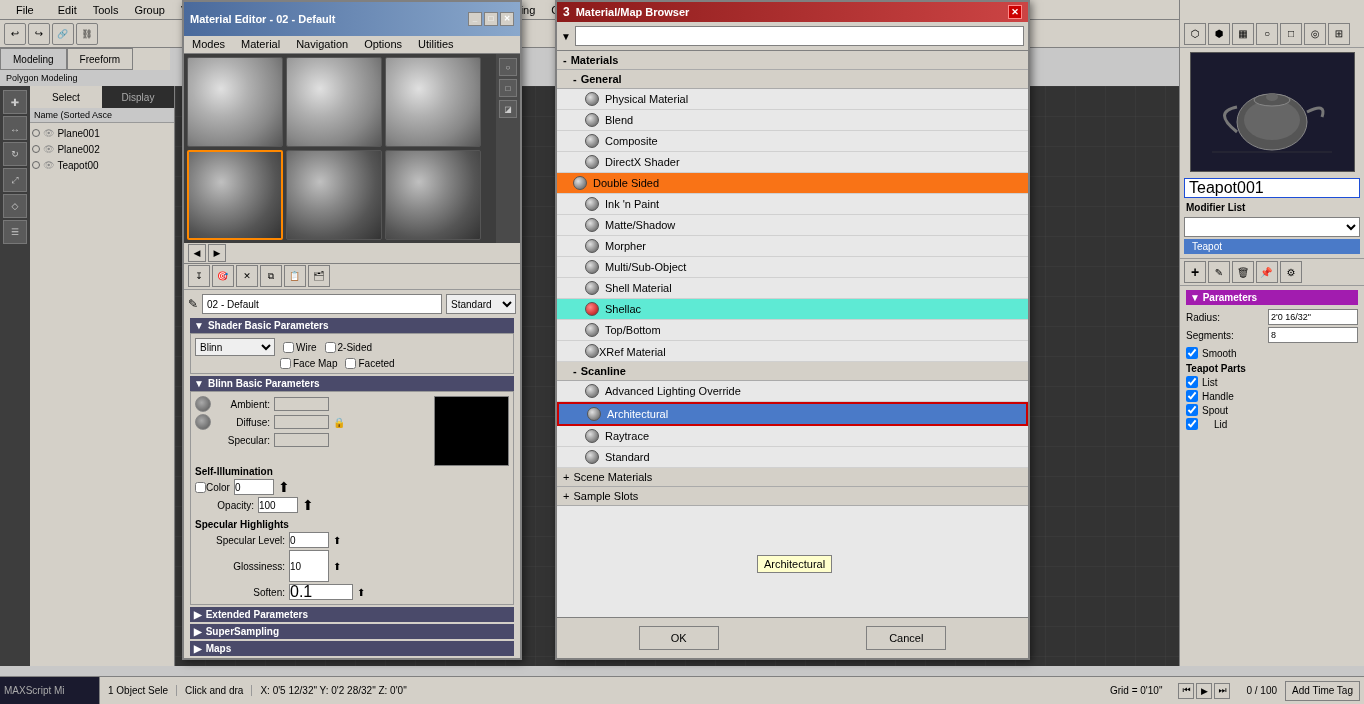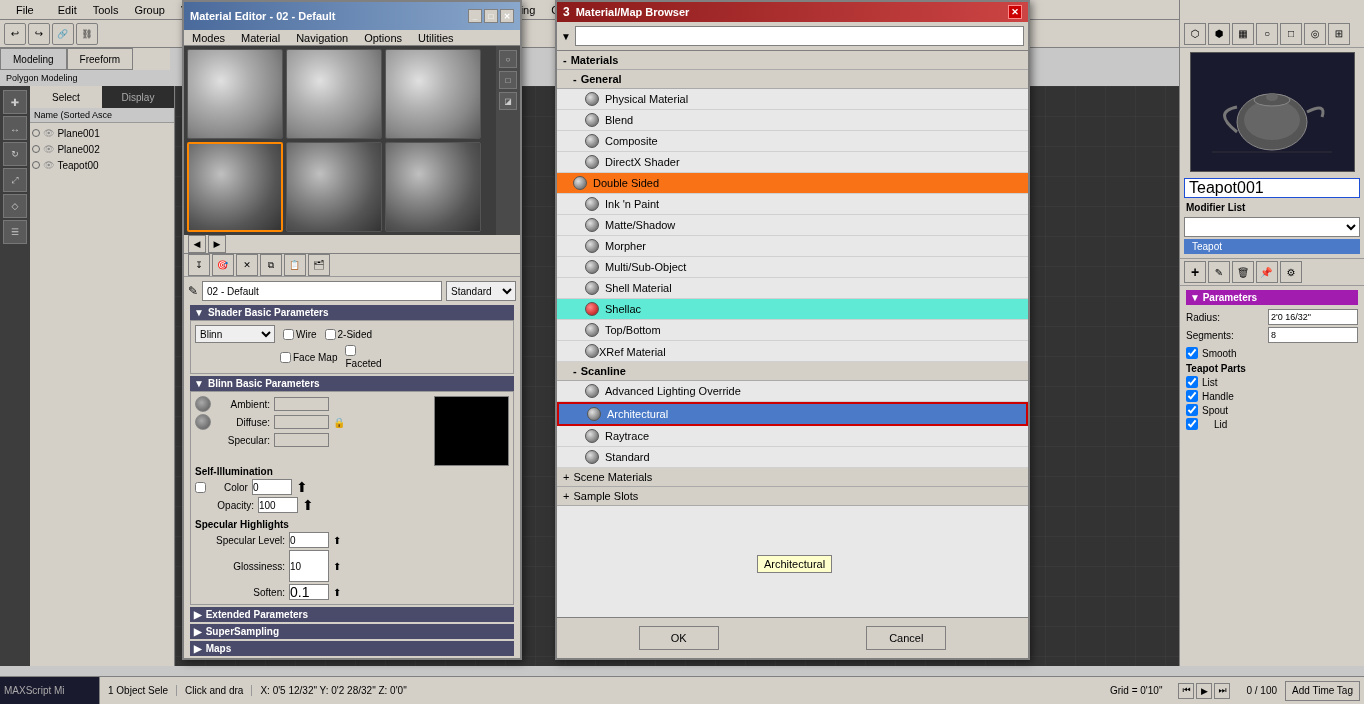--- a/index.html
+++ b/index.html
@@ -297,21 +297,21 @@
         <label style="display:flex;align-items:center;gap:2px;font-size:10px;">
           <input type="checkbox" style="width: 11px; height: 11px;">
           <span>2-Sided</span>
         </label>
       </div>
       <div style="display:flex;align-items:center;gap:8px;margin-top:2px;">
         <label style="display:flex;align-items:center;gap:2px;font-size:10px;margin-left:85px;">
           <input type="checkbox" style="width: 11px; height: 11px;">
           <span>Face Map</span>
         </label>
-        <label style="display:flex;align-items:flex-start;gap:2px;font-size:10px;flex-direction:column;">
+        <label style="display:flex;align-items:flex-start;gap:2px;font-size:10px;">
           <input type="checkbox" style="width: 11px; height: 11px;">
           <span>Faceted</span>
         </label>
       </div>
     </div>
   </div>
 
   <div style="padding:0 6px 2px;">
     <div style="background:#4a4a6a;color:white;padding:2px 4px;font-size:10px;font-weight:bold;display:flex;align-items:center;gap:4px;cursor:pointer;">
       ▼ <span>Blinn Basic Parameters</span>
@@ -333,21 +333,21 @@
       </div>
       <div style="display:flex;align-items:center;gap:4px;margin-bottom:18px;">
         <div style="width:16px;height:16px;opacity:0;"></div>
         <span style="font-size:10px;width:55px;text-align:right;">Specular:</span>
         <div style="width:55px;height:14px;background:#d4d0c8;border:1px solid #808080;cursor:pointer;"></div>
       </div>
 
       <div style="margin-top:6px;">
         <div style="font-size:10px;font-weight:bold;margin-bottom:2px;">Self-Illumination</div>
         <div style="display:flex;align-items:center;gap:4px;">
-          <label style="display:flex;align-items:center;gap:18px;font-size:10px;">
+          <label style="display:flex;align-items:center;gap:0;font-size:10px;">
             <input type="checkbox" style="width: 11px; height: 11px;">
             <span>Color</span>
           </label>
           <input type="number" value="0" style="width: 40px; height: 16px; border: 1px solid rgb(128, 128, 128); font-size: 10px;">
           <span style="font-size:14px;cursor:pointer;">⬆</span>
         </div>
         <div style="display:flex;align-items:center;gap:4px;margin-top:2px;">
           <span style="font-size:10px;width:55px;text-align:right;margin-left:4px;">Opacity:</span>
           <input type="number" value="100" style="width: 40px; height: 16px; border: 1px solid rgb(128, 128, 128); font-size: 10px;">
           <span style="font-size:14px;cursor:pointer;">⬆</span>
@@ -361,21 +361,21 @@
           <input type="number" value="0" style="width: 40px; height: 16px; border: 1px solid rgb(128, 128, 128); font-size: 10px;">
           <span style="font-size:10px;cursor:pointer;">⬆</span>
         </div>
         <div style="display:flex;align-items:center;gap:4px;margin-bottom:2px;">
           <span style="font-size:10px;width:90px;text-align:right;">Glossiness:</span>
           <input type="number" value="10" style="width: 40px; height: 32px; border: 1px solid rgb(128, 128, 128); font-size: 10px;">
           <span style="font-size:10px;cursor:pointer;">⬆</span>
         </div>
         <div style="display:flex;align-items:center;gap:4px;">
           <span style="font-size:10px;width:90px;text-align:right;">Soften:</span>
-          <input type="number" value="0.1" step="0.1" style="width: 40px; height: 16px; border: 1px solid rgb(128, 128, 128); font-size: 14px;">
+          <input type="number" value="0.1" step="0.1" style="width: 64px; height: 16px; border: 1px solid rgb(128, 128, 128); font-size: 16px;">
           <span style="font-size:10px;cursor:pointer;">⬆</span>
         </div>
       </div>
     </div>
   </div>
 
   <div style="padding:0 6px 2px;">
     <div style="background:#4a4a6a;color:white;padding:2px 4px;font-size:10px;font-weight:bold;display:flex;align-items:center;gap:4px;cursor:pointer;">
       ▶ <span>Extended Parameters</span>
     </div>

